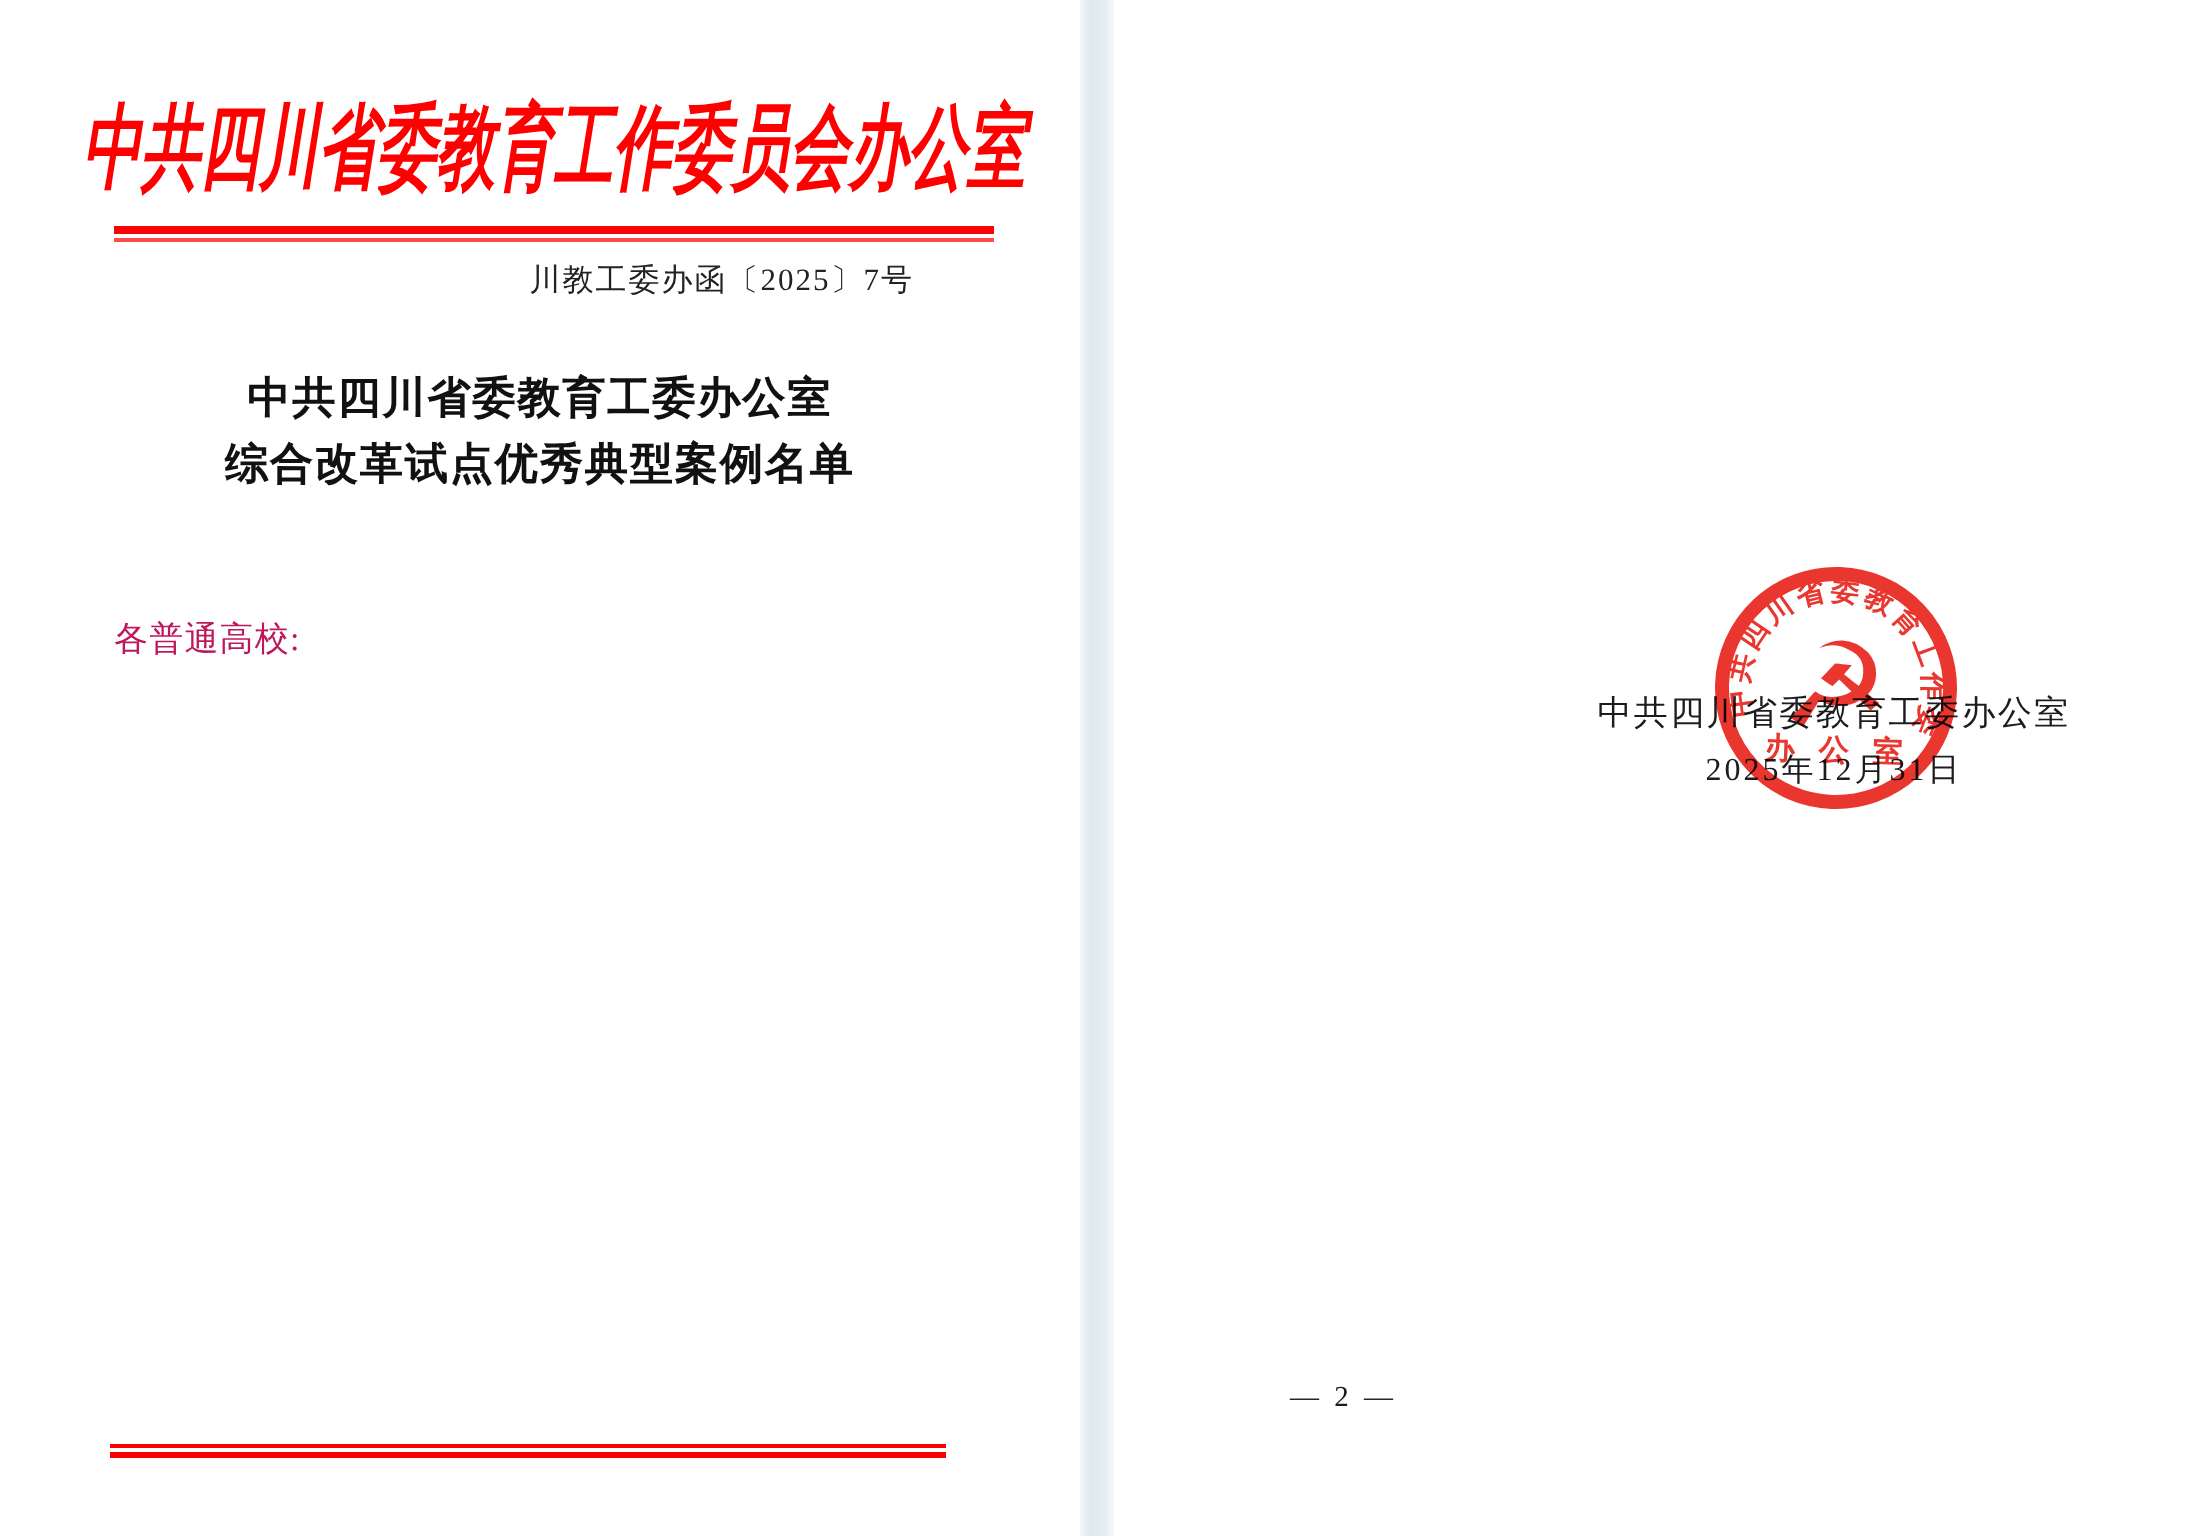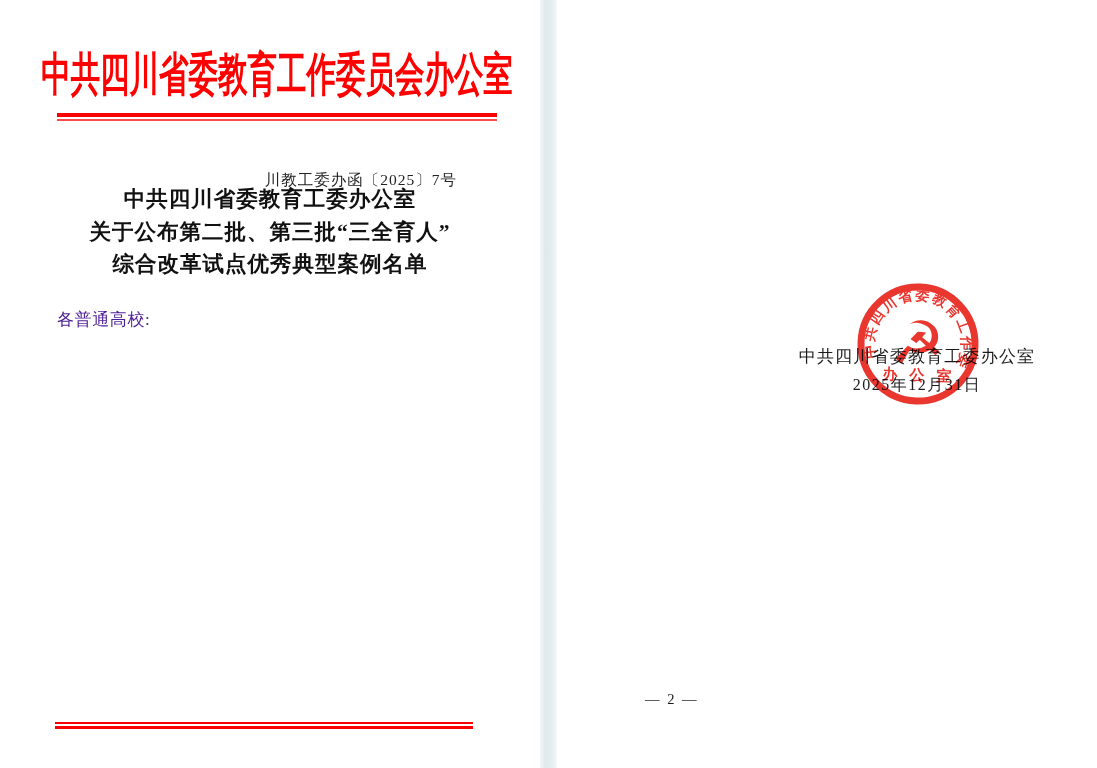--- a/index.html
+++ b/index.html
@@ -13,43 +13,43 @@
     position:absolute; left:540px; top:0; width:17px; height:768px;
     background:linear-gradient(90deg,#f3f7f8 0%,#dfe9ed 30%,#e4edf0 70%,#f5f8f9 100%);
   }
   
   .page { position:absolute; top:0; height:768px; width:540px; background:#fff; }
   .page-left { left:0; }
   .page-right { left:557px; }
 
   .org-name {
     position:absolute; top:48px; left:57px; width:440px; height:52px;
-    display:flex; justify-content:center; align-items:center;
+    display:flex; justify-content:center; align-items:center;font-style:italic;
   }
   .org-name span {
     white-space:nowrap; font-weight:700; color:#fe0000;
     font-size:44px; letter-spacing:0px;
     transform:scale(0.67,1.05); transform-origin:center center;
   }
   .rule-thick { position:absolute; top:113px; left:57px; width:440px; height:4px; background:#fb0202; }
   .rule-thin  { position:absolute; top:119px; left:57px; width:440px; height:2px; background:#ff4a4a; }
 
   .doc-number {
     position:absolute; top:130px; left:57px; width:440px;
     text-align:right; padding-right:40px;
-    font-size:15.5px; letter-spacing:1px; color:#222;margin-top:40px;
+    font-size:15.5px; letter-spacing:1px; color:#222;
   }
   .doc-title {
     position:absolute; top:183px; left:0; width:540px; text-align:center;
     font-weight:700; font-size:21.5px; line-height:32.5px; letter-spacing:1px; color:#111;
   }
   .body-text {
     position:absolute; top:306px; left:57px; width:440px;
     font-size:17px; line-height:28.3px; letter-spacing:0.6px;
-    text-align:justify; color:#4c1d95;
+    text-align:justify; color:#be185d;
   }
   .body-text p.para { text-indent:2em; }
   .end-rule {
     position:absolute; top:722px; left:55px; width:418px; height:7px;
     border-top:2px solid #fb0202; border-bottom:3px solid #fb0202;
   }
 
   
   .attach {
     position:absolute; top:86px; left:100px; width:418px;
@@ -86,21 +86,20 @@
     <div class="org-name">
       <span>中共四川省委教育工作委员会办公室</span>
     </div>
     <div class="rule-thick"></div>
     <div class="rule-thin"></div>
 
     <div class="doc-number">川教工委办函〔2025〕7号</div>
 
     <div class="doc-title">
       <div>中共四川省委教育工委办公室</div>
-      <div>关于公布第二批、第三批“三全育人”</div>
       <div>综合改革试点优秀典型案例名单</div>
     </div>
 
     <div class="body-text">
       <p>各普通高校:</p>
     </div>
 
     <div class="end-rule"></div>
   </div>
 

